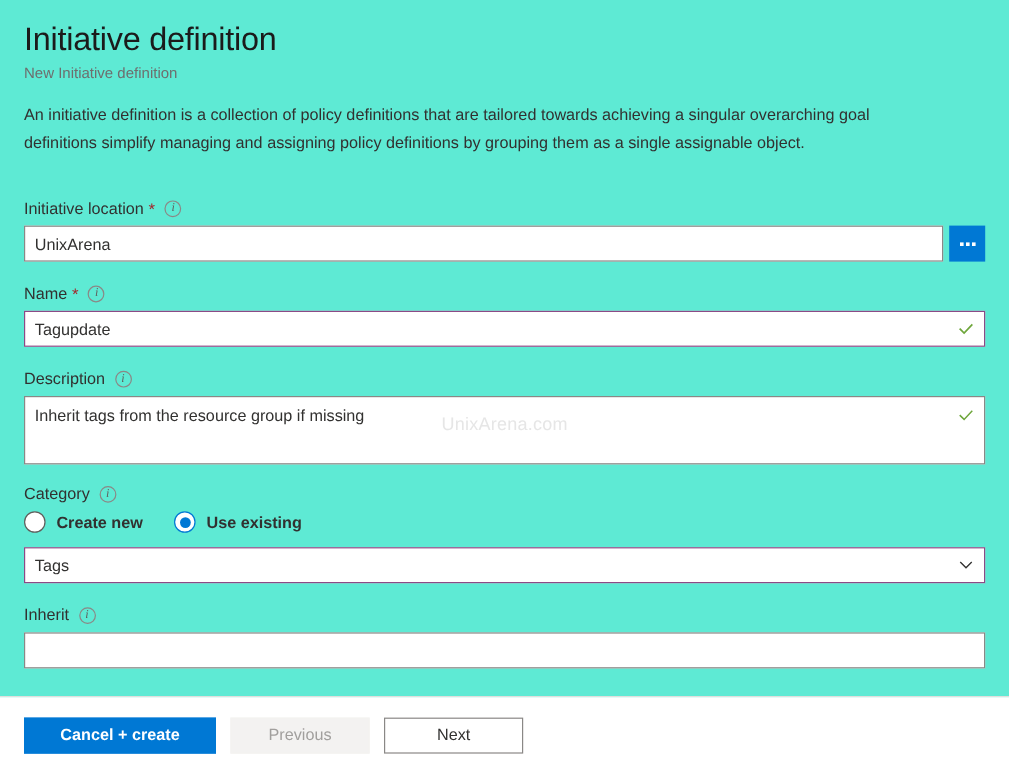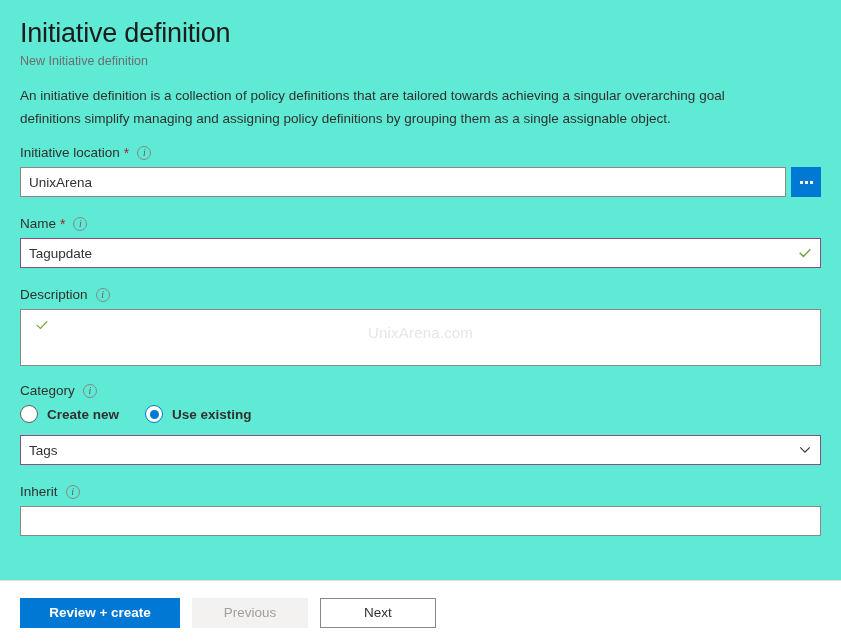--- a/index.html
+++ b/index.html
@@ -50,21 +50,21 @@
     line-height: 23px;
     width: 860px;
     white-space: nowrap;
     overflow: hidden;
   }
   .intro-line { display: block; }
 
   
   .form {
     padding: 0 20px;
-    margin-top: 14px;
+    margin-top: 35px;
   }
   .field-group { margin-bottom: 0; }
 
   .field-label {
     display: flex;
     align-items: center;
     font-size: 13.5px;
     color: #323130;
     line-height: 18px;
     margin-bottom: 5px;
@@ -346,20 +346,21 @@
     </div>
 
     <div class="gap-18"></div>
 
     <div class="field-group">
       <div class="field-label">
         <span>Description</span>
         <span class="info-icon">i</span>
       </div>
       <div class="textarea-box">
+        <span class="textarea-value">Inherit tags from the resource group if missing</span>
         <svg class="check-icon" viewBox="0 0 16 16" fill="none">
           <path d="M2.5 8.4 L6.2 12 L13.5 4.3" stroke="currentColor" stroke-width="1.4" fill="none" stroke-linecap="square"></path>
         </svg>
         <span class="watermark">UnixArena.com</span>
       </div>
     </div>
 
     <div class="gap-16"></div>
 
     <div class="field-group">
@@ -394,18 +395,18 @@
       </div>
       <div class="text-input">
         <span class="input-value empty"></span>
       </div>
     </div>
 
   </div>
 
   <div class="footer-divider"></div>
   <div class="footer">
-    <button class="btn primary">Review + create</button>
+    <button class="btn primary">Cancel + create</button>
     <button class="btn disabled">Previous</button>
     <button class="btn">Next</button>
   </div>
 
 </div>
 
 </body></html>

